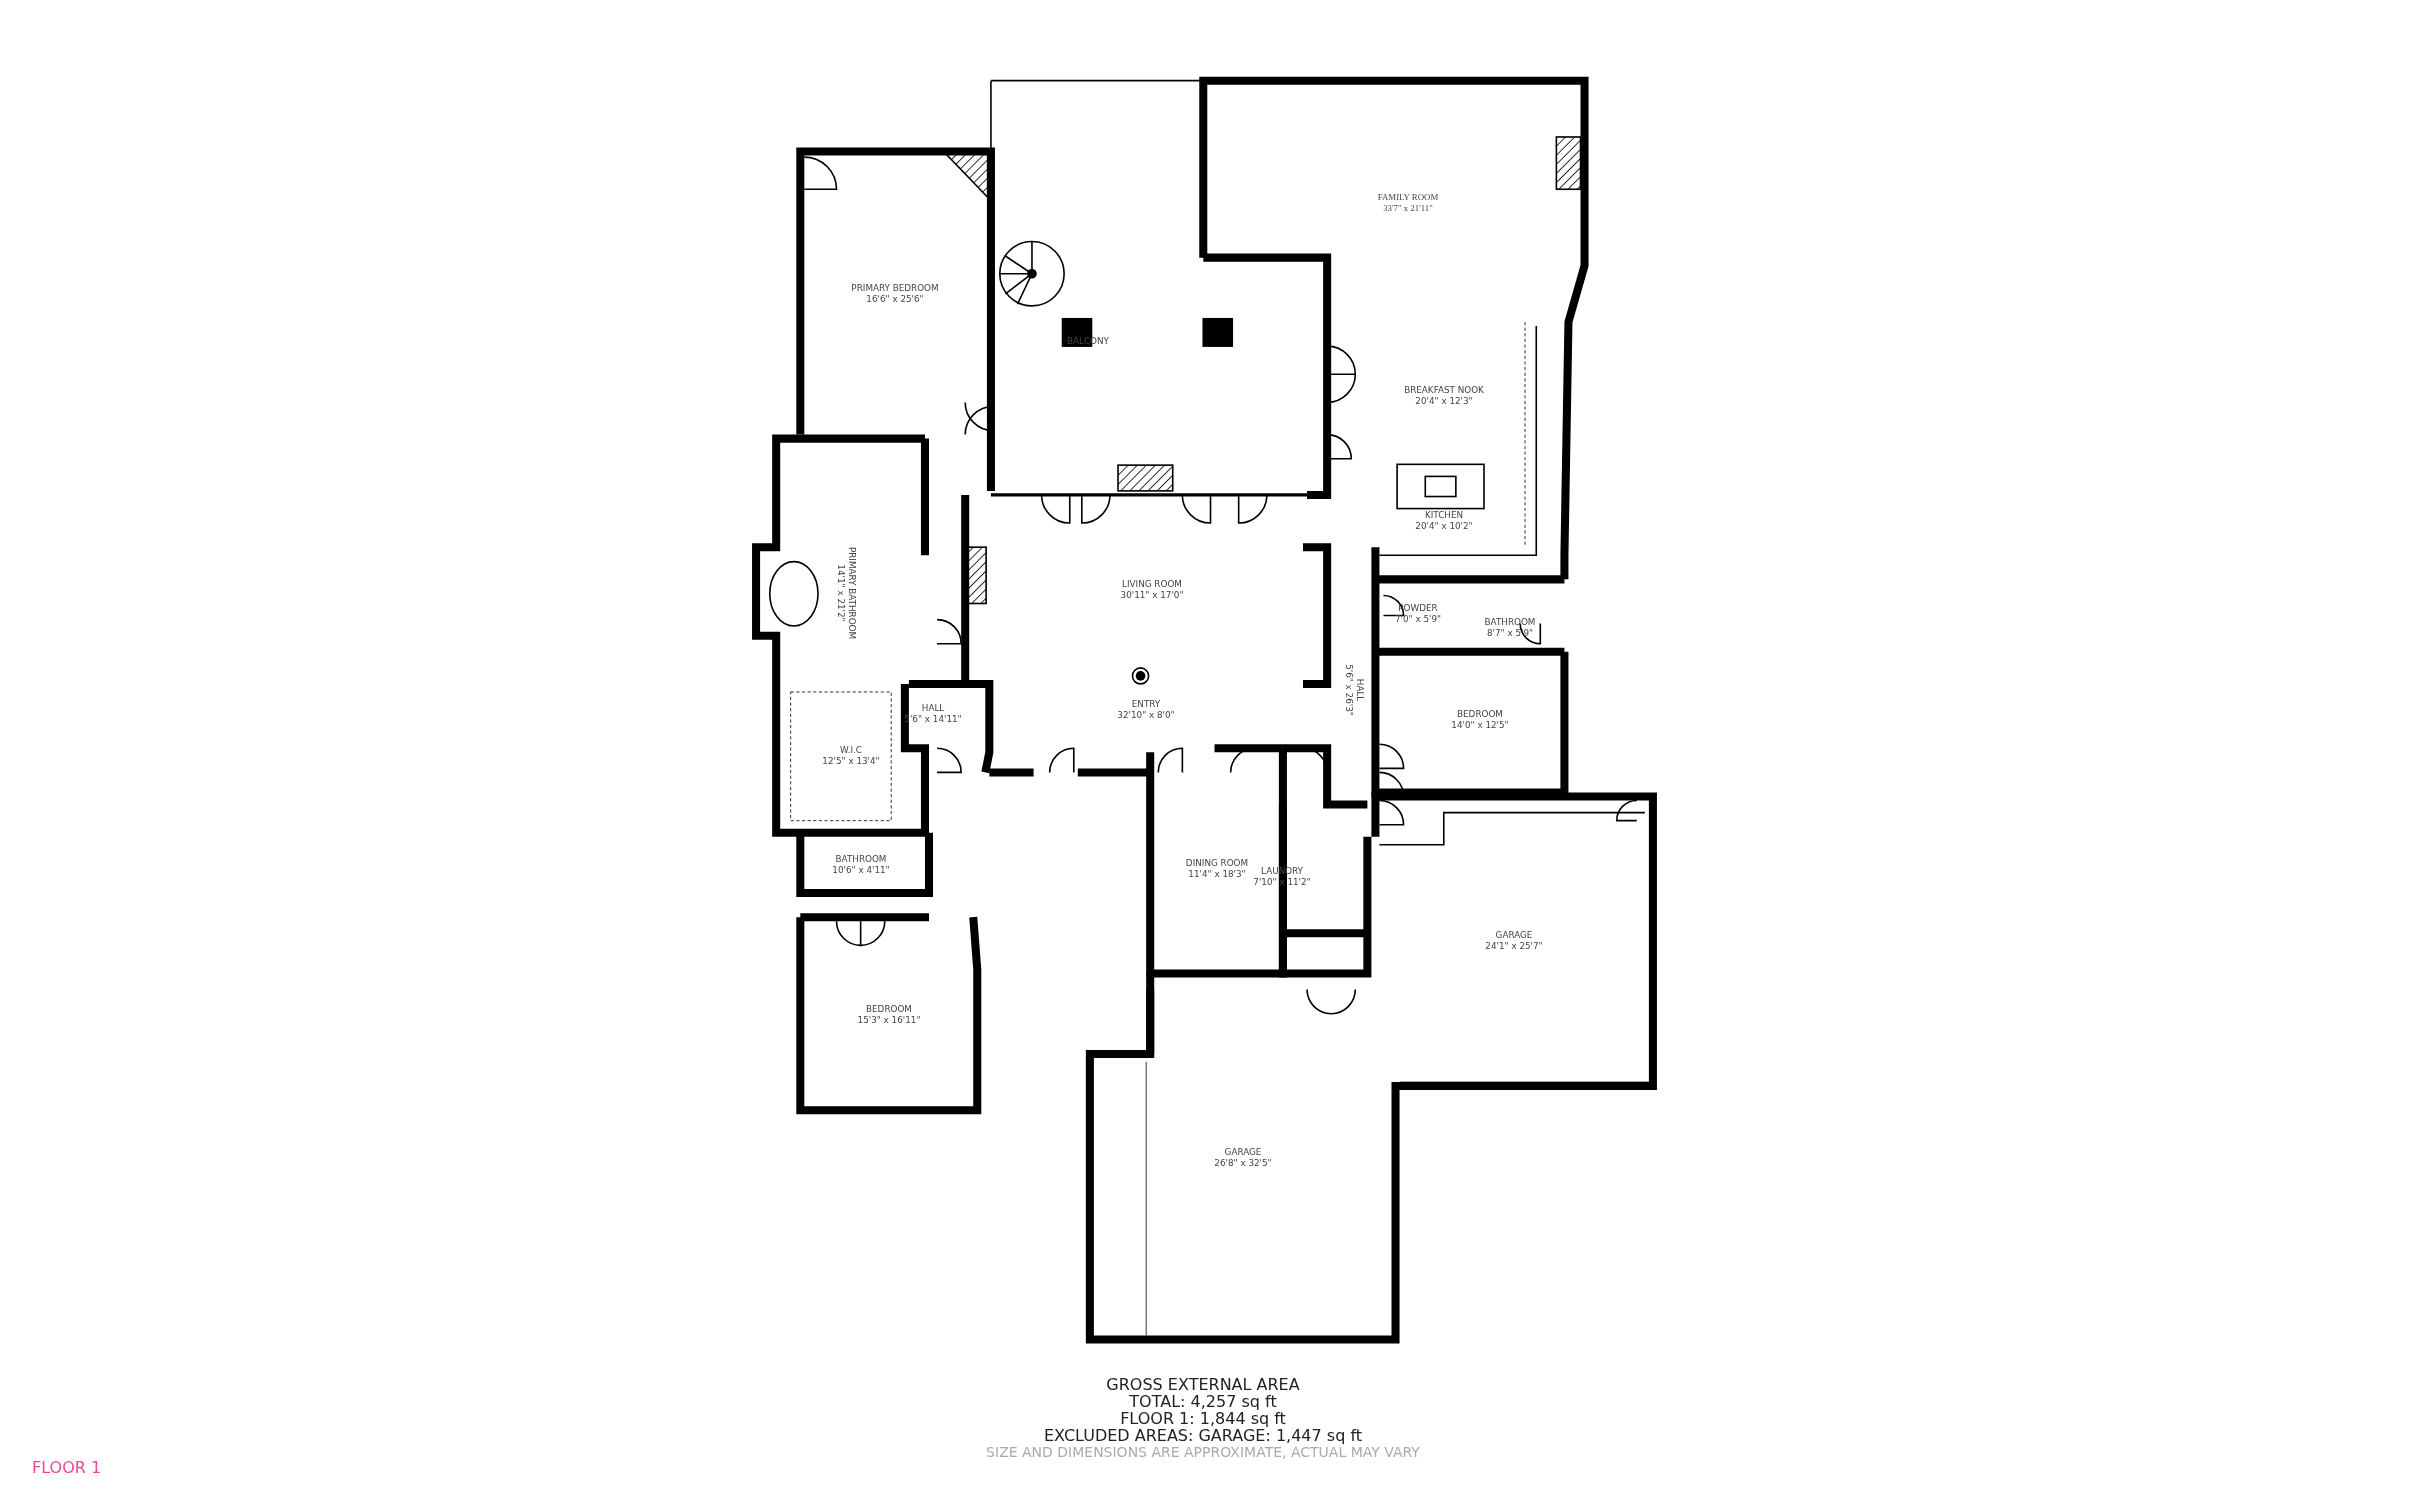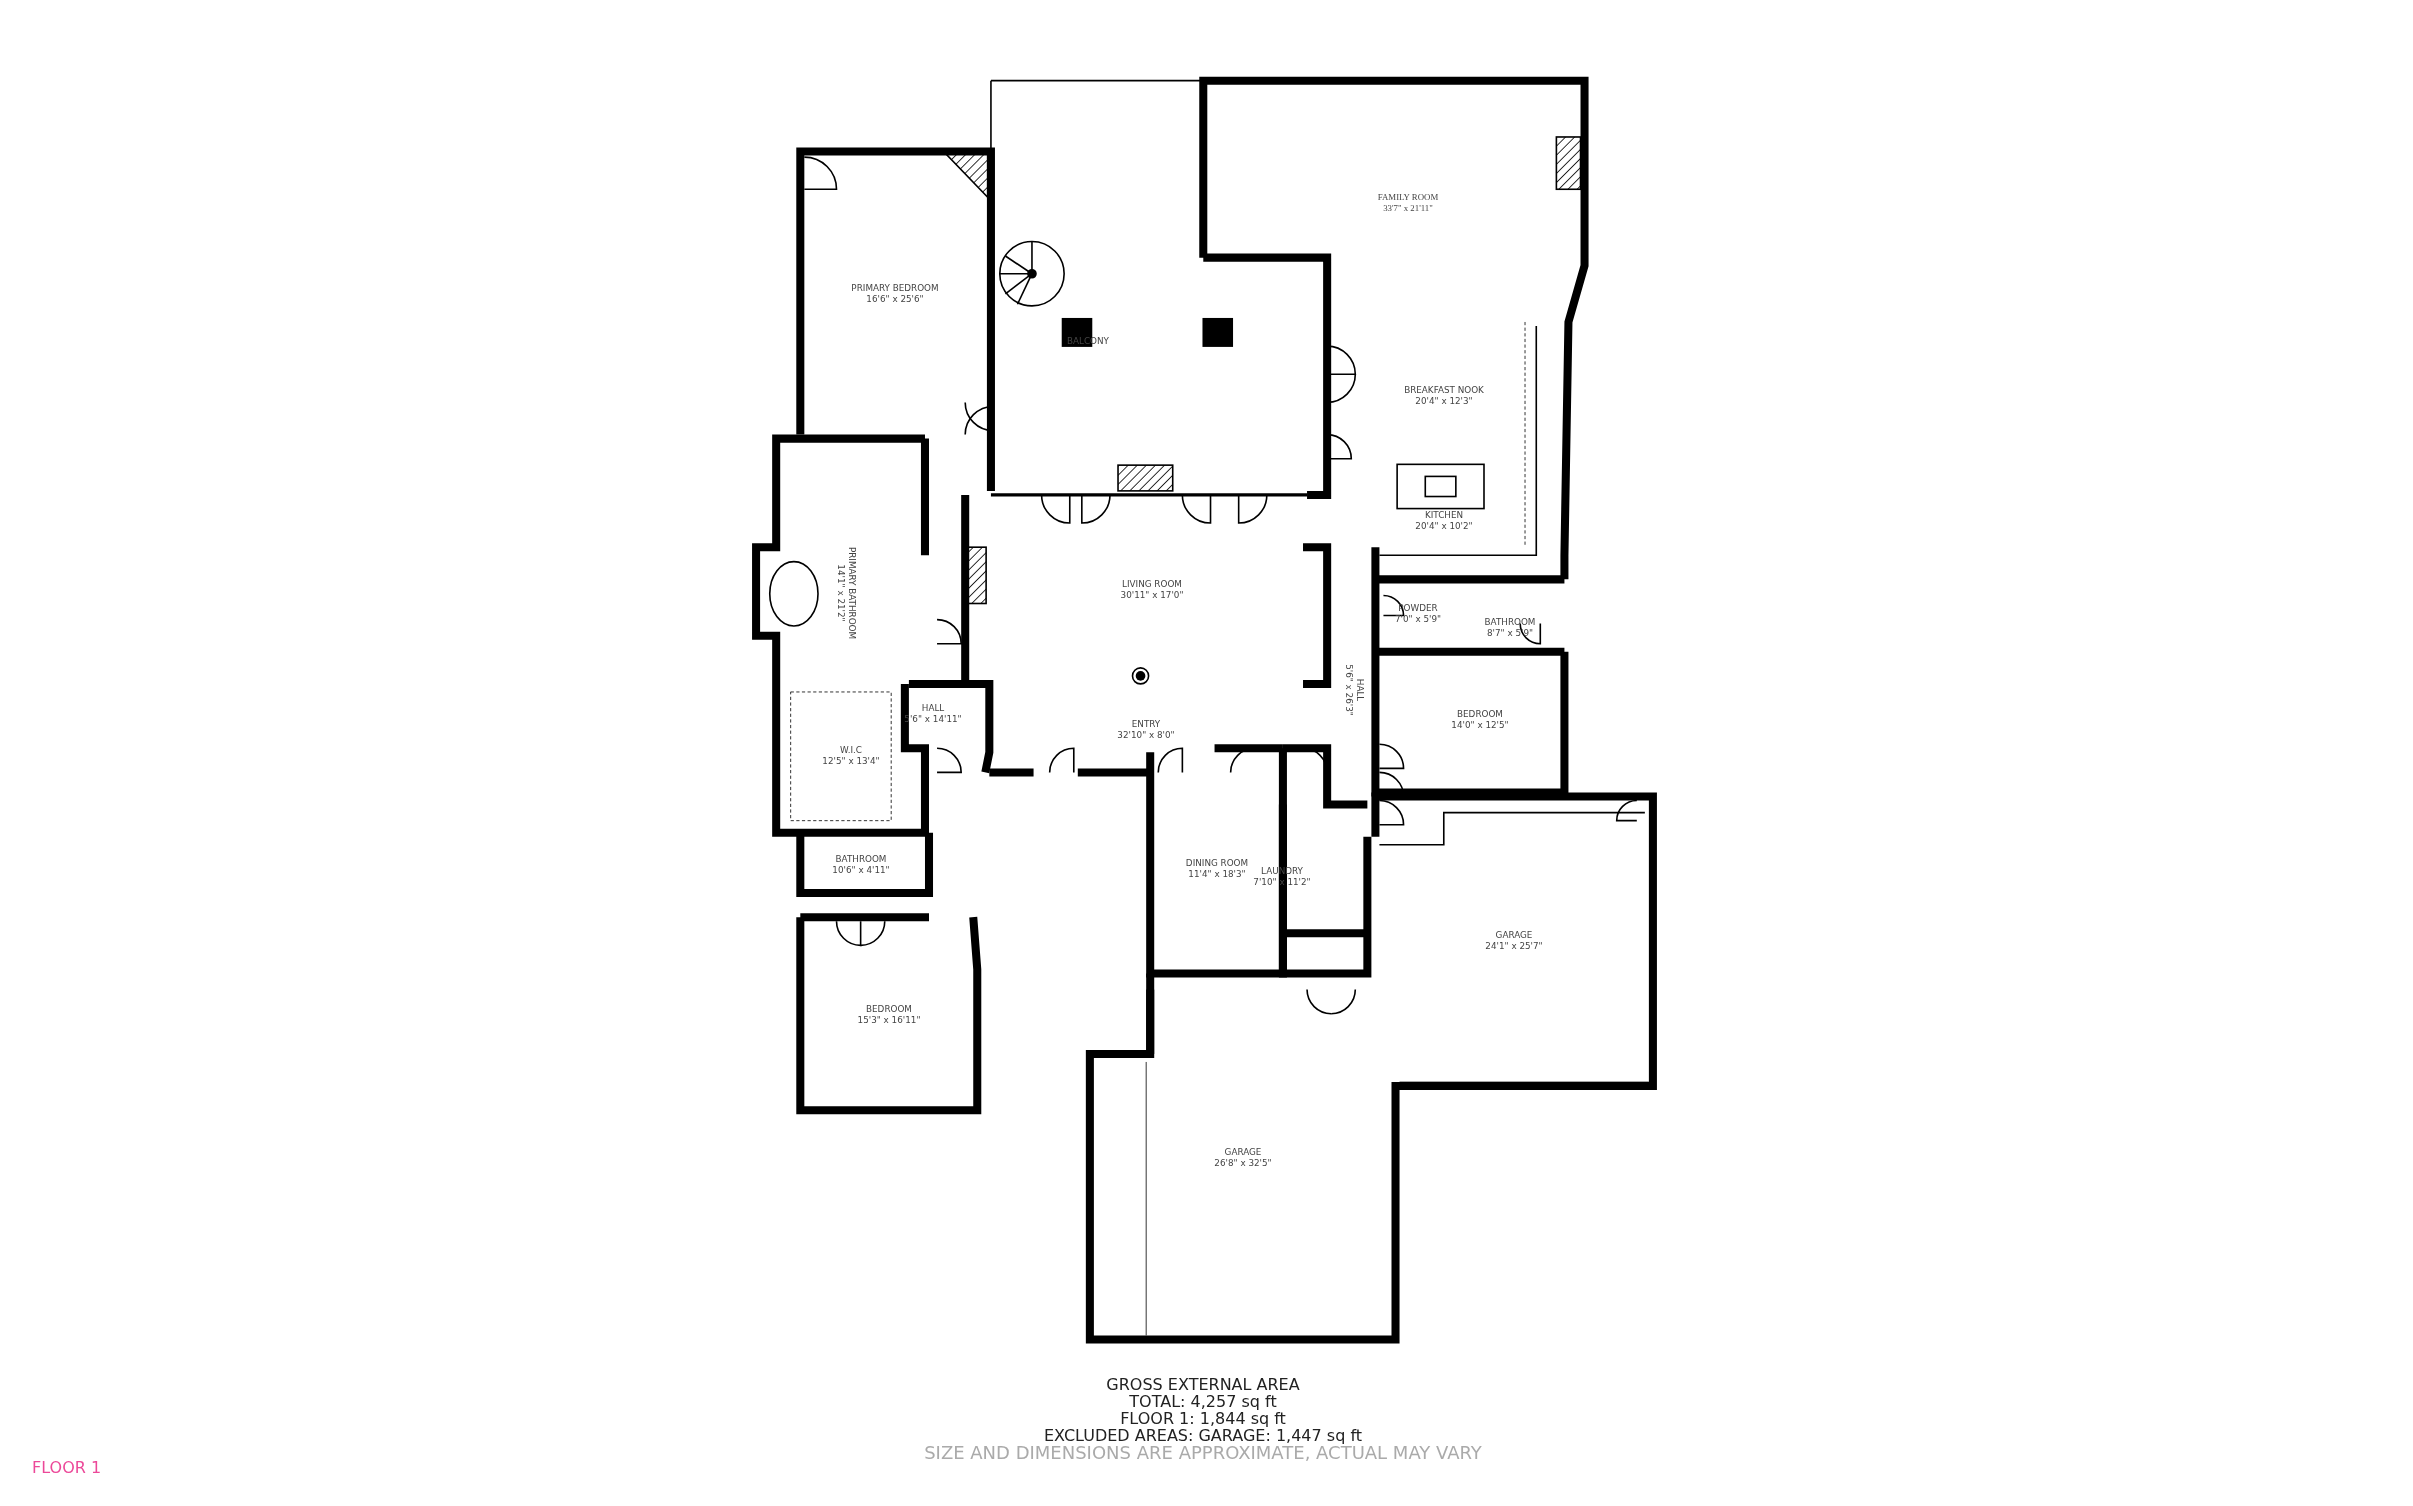--- a/index.html
+++ b/index.html
@@ -3,21 +3,21 @@
 <meta charset="utf-8">
 <style>
   html, body { margin:0; padding:0; background:#ffffff; }
   body { width:2413px; height:1507px; position:relative; overflow:hidden; font-family:"DejaVu Sans", sans-serif; }
   #plan { position:absolute; left:0; top:0; width:2413px; height:1507px; }
   .lbl { position:absolute; transform:translate(-50%,-50%); text-align:center; color:#444; font-size:8.8px; line-height:11.3px; white-space:nowrap; font-family:"DejaVu Sans", sans-serif; }
   .lbl .nm, .lbl .dm { display:block; }
   .lbl.vert { transform:translate(-50%,-50%) rotate(90deg); }
   .summary { position:absolute; left:1203px; top:1376px; transform:translateX(-50%); text-align:center; font-family:"DejaVu Sans", sans-serif; }
   .summary .l { display:block; color:#222; font-size:16px; line-height:17px; white-space:nowrap; }
-  .summary .note { display:block; color:#aaa; font-size:18px; line-height:17.7px; white-space:nowrap; }
+  .summary .note { display:block; color:#aaa; font-size:14px; line-height:17.7px; white-space:nowrap; }
   .floor-tag { position:absolute; left:32px; top:1458px; color:#ec4899; font-size:16px; font-family:"DejaVu Sans", sans-serif; }
 </style>
 </head>
 <body>
 
 <svg id="plan" viewBox="0 0 3000 1873" xmlns="http://www.w3.org/2000/svg">
   <defs>
     <pattern id="hatch" width="8" height="8" patternUnits="userSpaceOnUse" patternTransform="rotate(45)">
       <line x1="0" y1="0" x2="0" y2="8" stroke="#000" stroke-width="2"></line>
     </pattern>
@@ -168,21 +168,21 @@
   <span class="dm">7'0" x 5'9"</span>
 </div>
 <div class="lbl" style="left:1510px; top:628px;">
   <span class="nm">BATHROOM</span>
   <span class="dm">8'7" x 5'9"</span>
 </div>
 <div class="lbl" style="left:933px; top:714px;">
   <span class="nm">HALL</span>
   <span class="dm">5'6" x 14'11"</span>
 </div>
-<div class="lbl" style="left:1146px; top:710px;margin-top:20px;">
+<div class="lbl" style="left:1146px; top:710px;">
   <span class="nm">ENTRY</span>
   <span class="dm">32'10" x 8'0"</span>
 </div>
 <div class="lbl vert" style="left:1354px; top:690px;">
   <span class="nm">HALL</span>
   <span class="dm">5'6" x 26'3"</span>
 </div>
 <div class="lbl" style="left:1480px; top:720px;">
   <span class="nm">BEDROOM</span>
   <span class="dm">14'0" x 12'5"</span>

